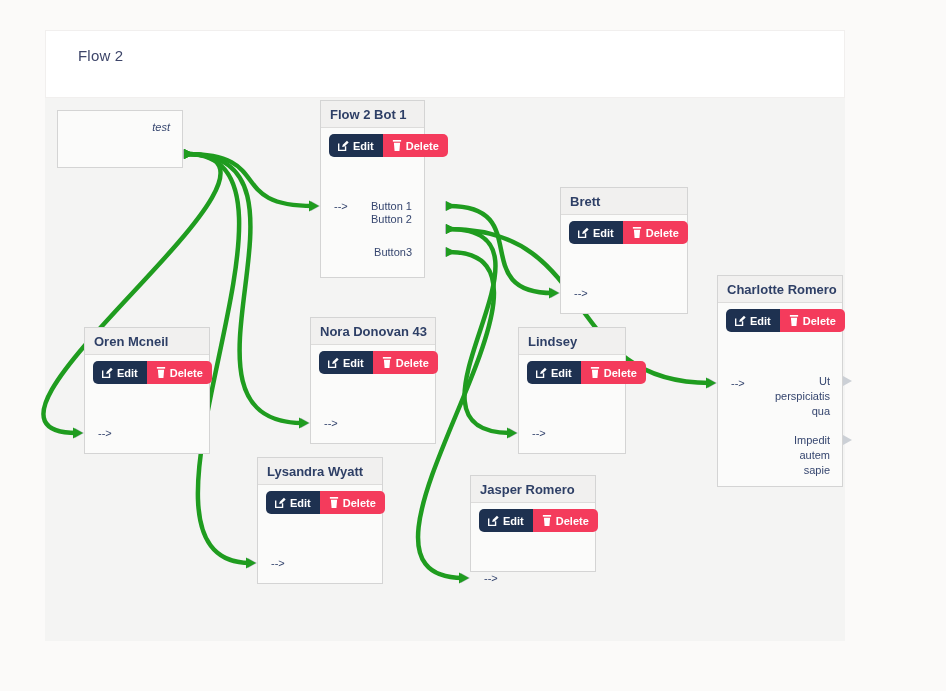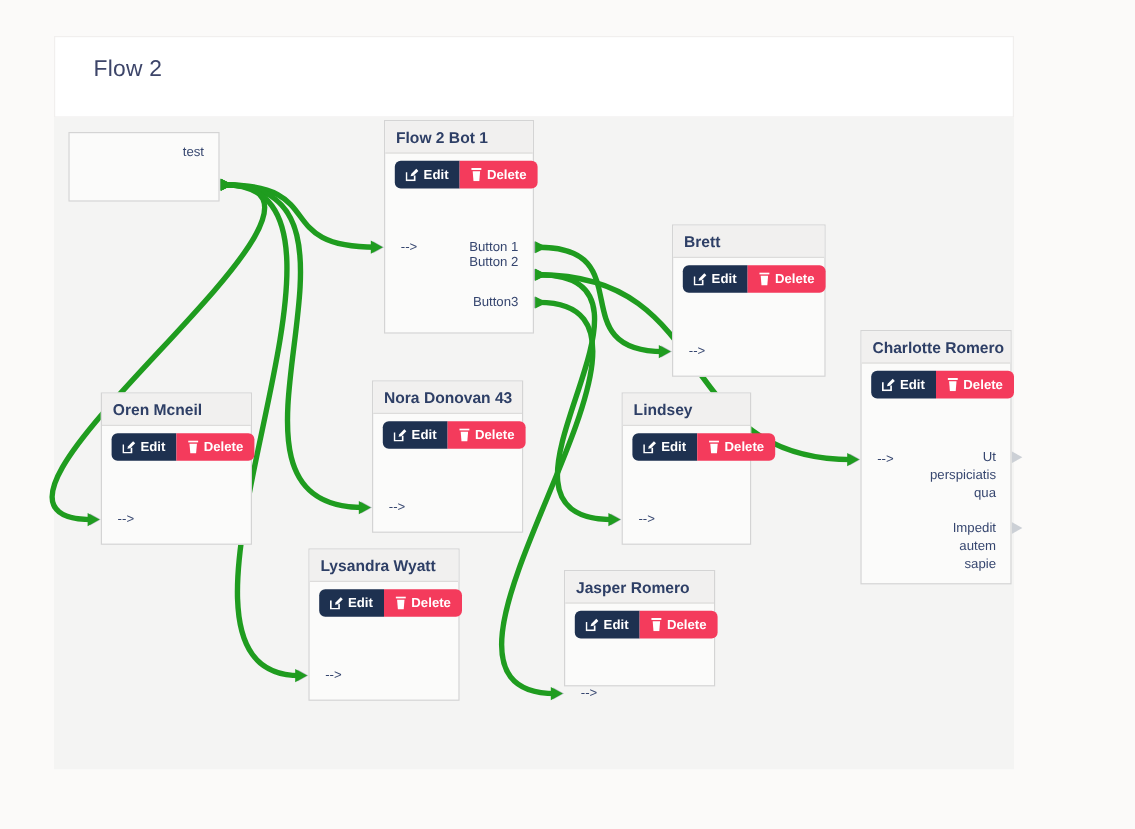--- a/index.html
+++ b/index.html
@@ -8,21 +8,21 @@
     background:#fbfaf9;
     font-family:"Liberation Sans","DejaVu Sans",sans-serif;
     -webkit-font-smoothing:antialiased;
   }
   .header-card{
     position:absolute;left:45px;top:30px;width:800px;height:68px;
     background:#ffffff;border:1px solid #f1efee;box-sizing:border-box;
   }
   .page-title{
     position:absolute;left:32px;top:16px;
-    font-size:19px;color:#3d4569;letter-spacing:.2px;
+    font-size:15px;color:#3d4569;letter-spacing:.2px;
   }
   .canvas{
     position:absolute;left:45px;top:98px;width:800px;height:543px;
     background:#f4f4f3;
   }
   #wires{position:absolute;left:0;top:0;width:946px;height:691px;pointer-events:none;}
   .node{
     position:absolute;background:#fbfbfa;border:1px solid #d4d4d4;
     box-sizing:border-box;z-index:2;
   }
@@ -92,25 +92,25 @@
     <polygon points="706,377.5 716,383 706,388.5" fill="#1f9c1f"></polygon>
     <path d="M449,229 C579.0007692284934,229 380.99923077150663,433 511,433" fill="none" stroke="#1f9c1f" stroke-width="4.5" stroke-linecap="round"></path>
     <polygon points="446,224 456,229 446,234" fill="#1f9c1f"></polygon>
     <polygon points="507,427.5 517,433 507,438.5" fill="#1f9c1f"></polygon>
     <path d="M449,252 C599,252 313,578 463,578" fill="none" stroke="#1f9c1f" stroke-width="4.5" stroke-linecap="round"></path>
     <polygon points="446,247 456,252 446,257" fill="#1f9c1f"></polygon>
     <polygon points="459,572.5 469,578 459,583.5" fill="#1f9c1f"></polygon>
   </svg>
 <div id="nodes-layer">
     <div class="node" style="left: 57px; top: 110px; width: 126px; height: 58px;">
-      <div class="node-body" style="height: 30px;">
+      <div class="node-body" style="height: 30px; font-style: italic;">
         <div class="port-label out" style="top: 9px;">test</div>
       </div>
     </div>
-    <div class="node" style="left: 320px; top: 100px; width: 125px; height: 178px;">
+    <div class="node" style="left: 320px; top: 100px; width: 105px; height: 178px;">
       <div class="node-header">Flow 2 Bot 1</div>
       <div class="node-body" style="height: 150px;">
         <div class="actions">
           <div class="btn btn-edit">
             <svg width="11" height="11" viewBox="0 0 16 16">
               <path d="M1 5v10h10v-6" fill="none" stroke="#fff" stroke-width="2"></path>
               <path d="M6 10l1-3 6-6 2.5 2.5-6 6z" fill="#fff"></path>
             </svg>
             <span>Edit</span>
           </div>

